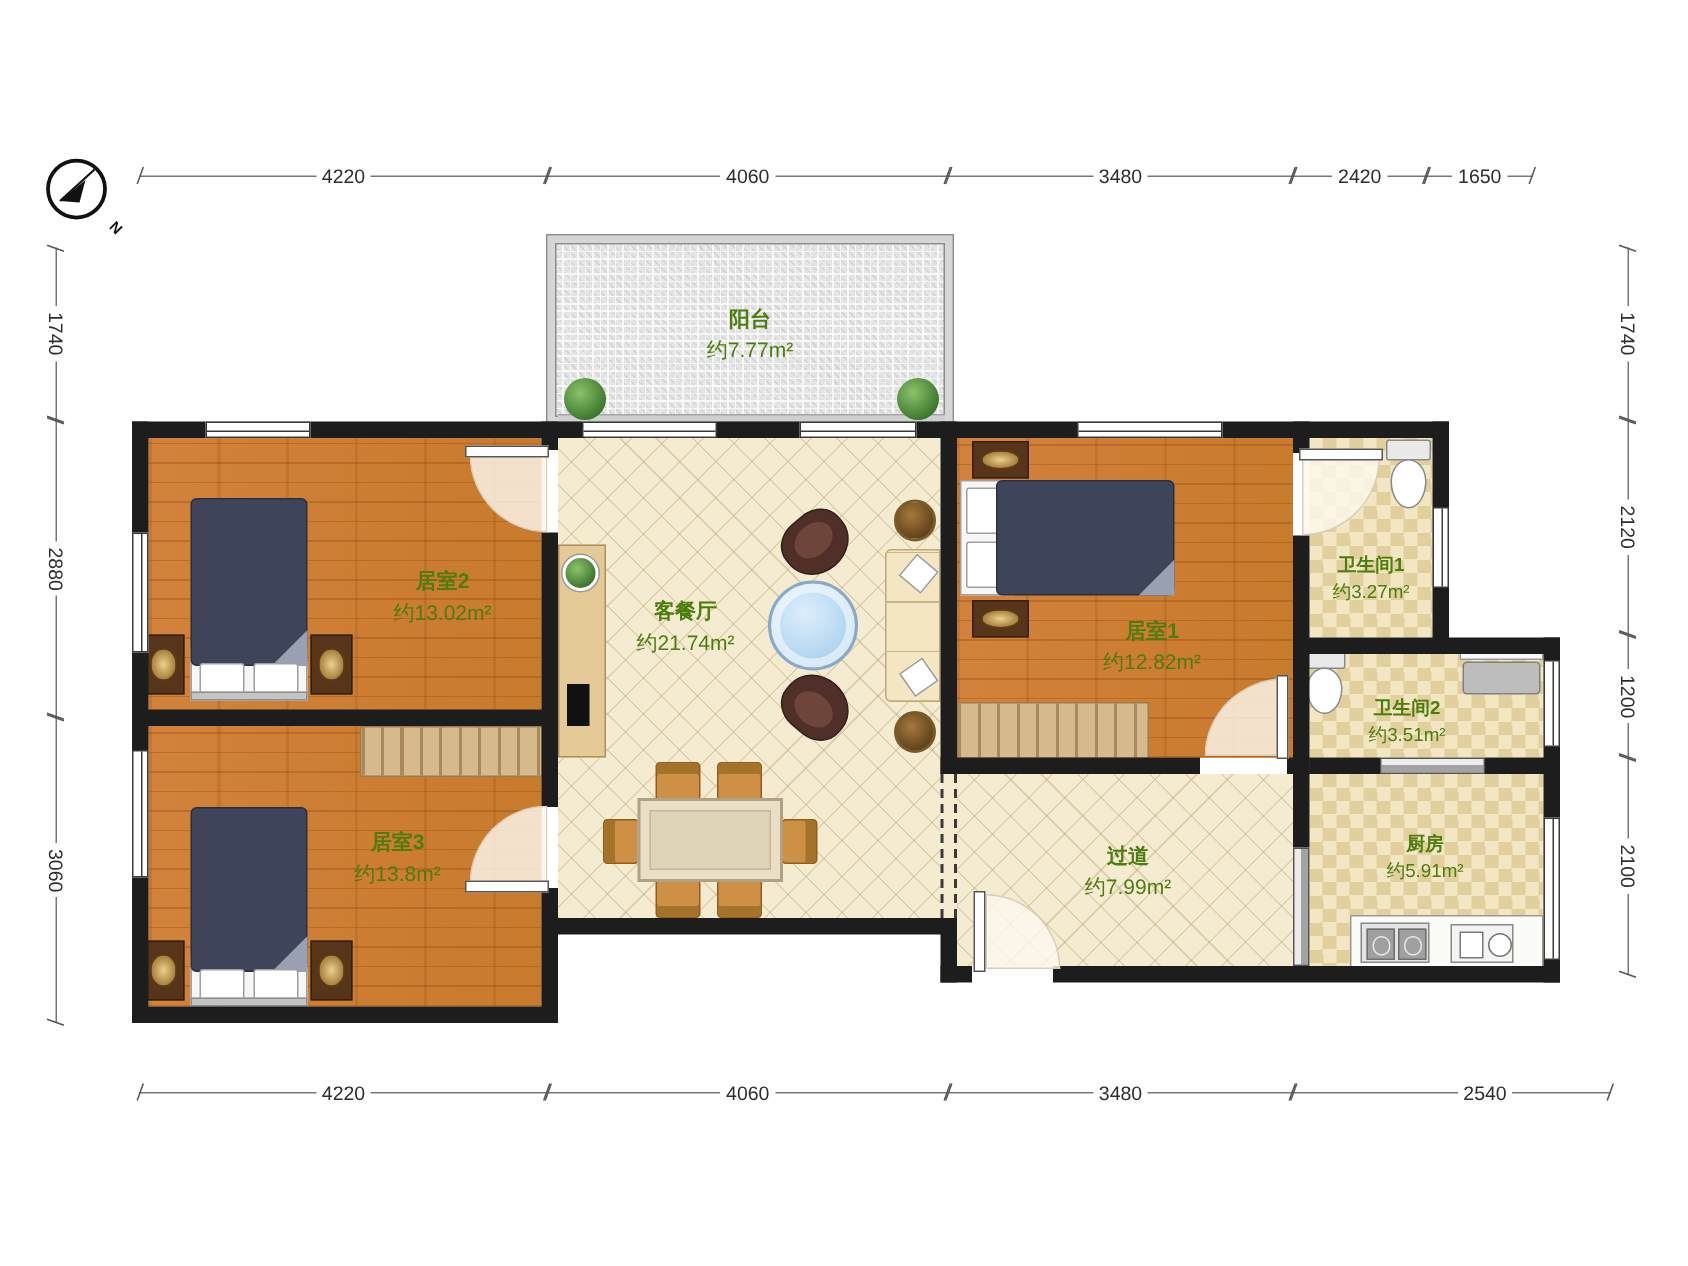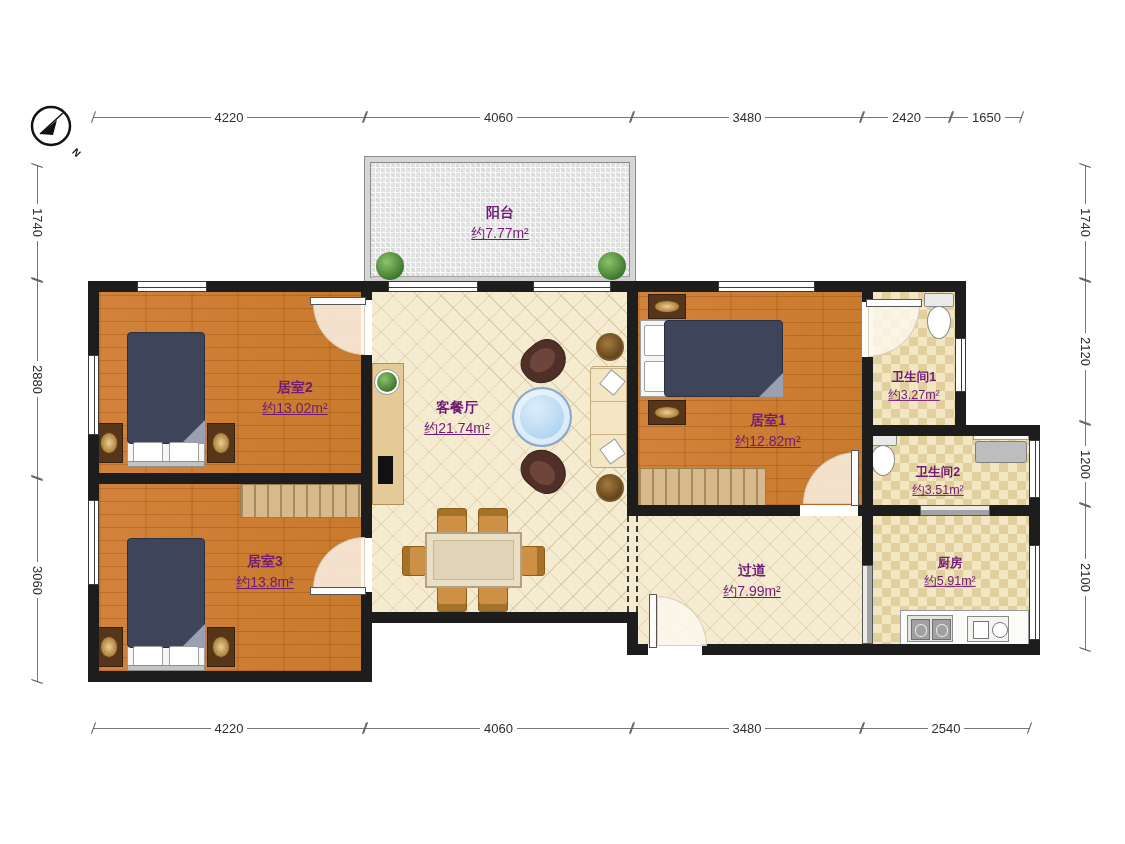--- a/index.html
+++ b/index.html
@@ -74,23 +74,23 @@
   .counter{background:#fbfbf8;border:1px solid #9a9a9a;}
   .sink{background:#e4e4e4;border:1px solid #8a8a8a;}
   .basin{position:absolute;background:#a0a0a0;border:1px solid #6f6f6f;}
   .basin:after{content:"";position:absolute;left:20%;top:22%;width:55%;height:55%;
      border:1px solid #e8e8e8;border-radius:50%;}
   .stove{background:#f4f4f4;border:1px solid #8a8a8a;}
   .burner-sq{position:absolute;border:1px solid #777;background:#fff;}
   .burner-c{position:absolute;border:1px solid #777;border-radius:50%;background:#fff;}
 
   
-  .room-label{position:absolute;transform:translate(-50%,-50%);text-align:center;color:#701a75;
+  .room-label{position:absolute;transform:translate(-50%,-50%);text-align:center;color:#4d7c0f;
      font-weight:600;font-size:14px;line-height:1.5;white-space:nowrap;z-index:30;}
-  .room-label .rarea{font-weight:500;text-decoration:underline;}
+  .room-label .rarea{font-weight:500;}
   .room-label.small{font-size:12.5px;line-height:1.45;}
 
   
   .dimh,.dimv{position:absolute;display:flex;align-items:center;justify-content:center;
      color:#2e2e2e;font-size:13px;}
   .dimh{background:linear-gradient(#777,#777) center/100% 1px no-repeat;}
   .dimv{flex-direction:column;background:linear-gradient(#777,#777) center/1px 100% no-repeat;}
   .dimh .lbl{background:#fff;padding:0 4px;}
   .dimv .lbl{background:#fff;padding:4px 0;writing-mode:vertical-rl;}
   .dimh:before,.dimh:after{content:"";position:absolute;top:50%;width:1px;height:12px;background:#555;
@@ -298,21 +298,21 @@
 
   <div class="dimh" style="left:93px;top:719px;width:272px;height:18px;">
     <span class="lbl">4220</span>
     </div>
   <div class="dimh" style="left:365px;top:719px;width:267px;height:18px;">
     <span class="lbl">4060</span>
     </div>
   <div class="dimh" style="left:632px;top:719px;width:230px;height:18px;">
     <span class="lbl">3480</span>
     </div>
-  <div class="dimh" style="left:862px;top:719px;width:168px;height:18px;">
+  <div class="dimh" style="left:862px;top:719px;width:168px;height:18px;padding-left:44px;">
     <span class="lbl">2540</span>
     </div>
 
   <div class="dimv" style="left:28px;top:165px;width:18px;height:115px;">
     <span class="lbl">1740</span>
     </div>
   <div class="dimv" style="left:28px;top:280px;width:18px;height:198px;">
     <span class="lbl">2880</span>
     </div>
   <div class="dimv" style="left:28px;top:478px;width:18px;height:204px;">

